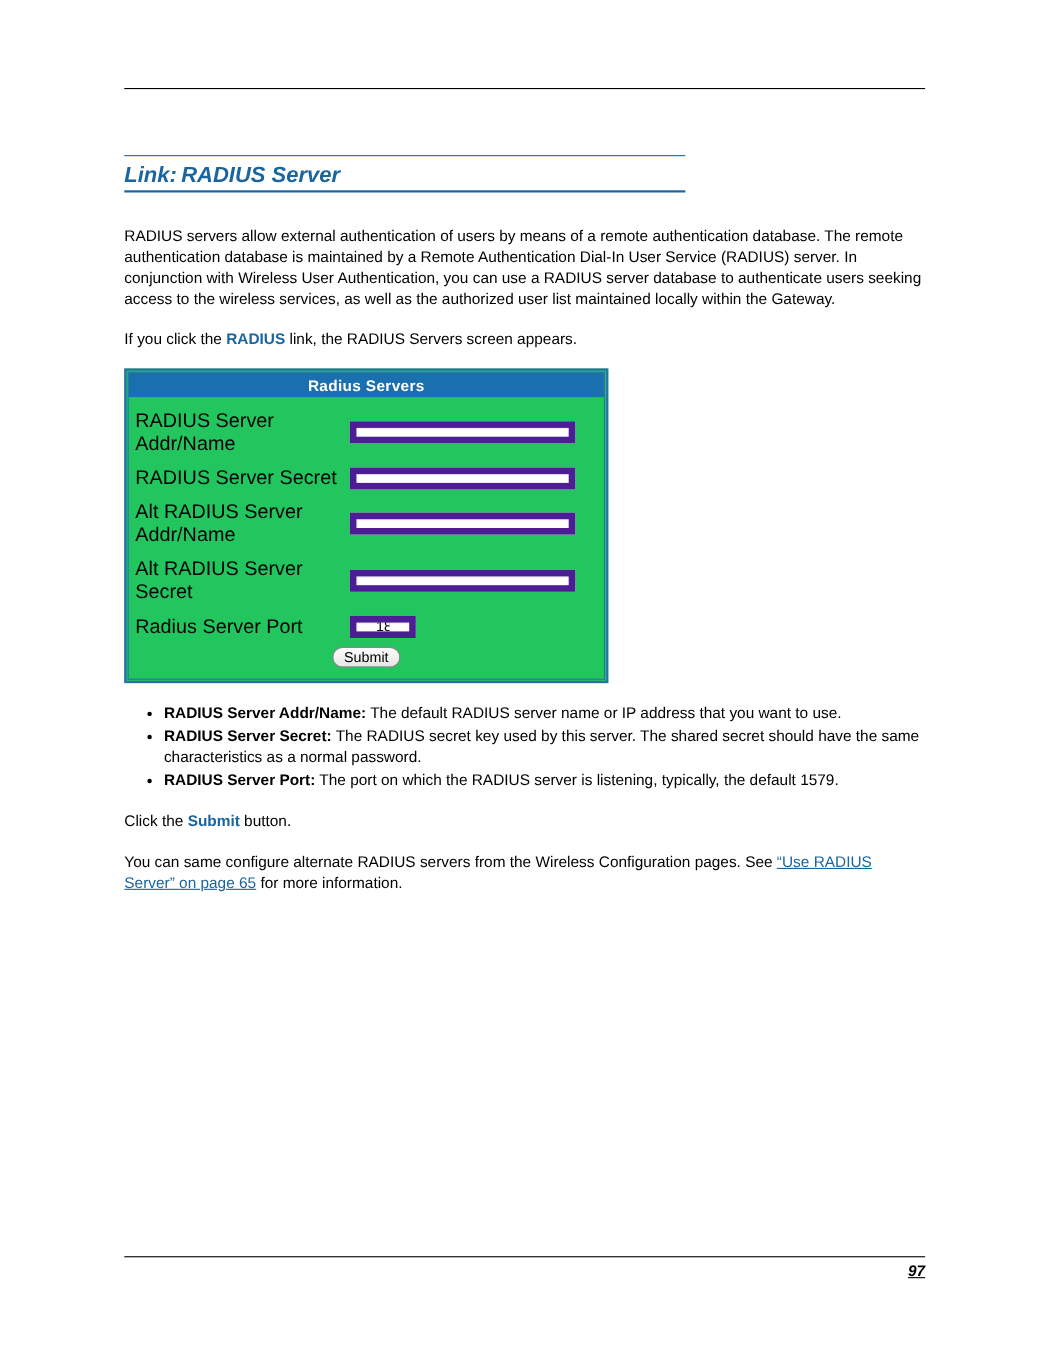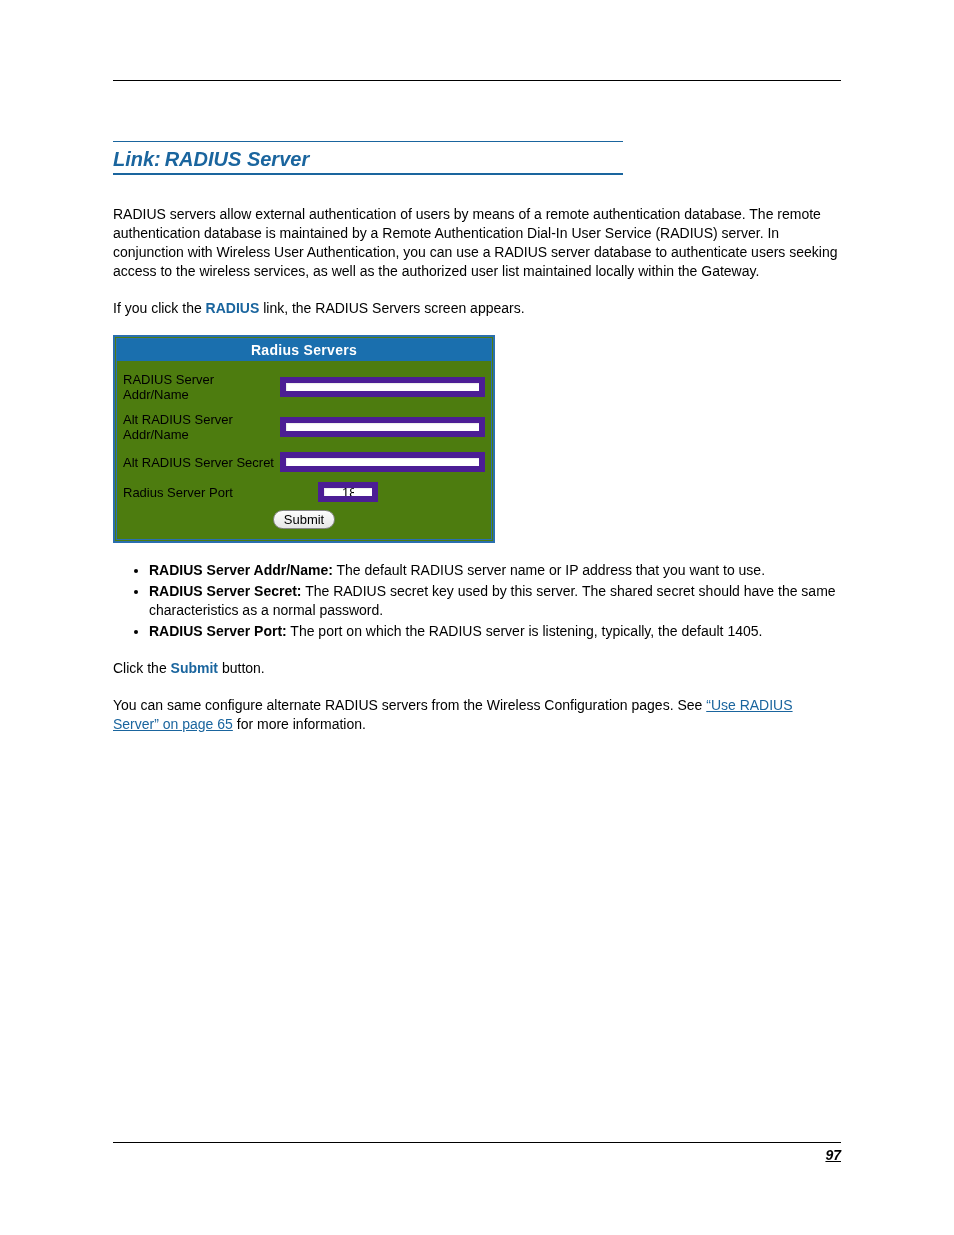--- a/index.html
+++ b/index.html
@@ -55,22 +55,22 @@
   }
   .inline-link {
     color: #1a659e;
     font-weight: bold;
     text-decoration: none;
   }
   .config-table {
     border: 2px solid #2a6fae;
     border-collapse: separate;
     padding: 0;
-    width: 382px;
-    background: #4d7c0f;
+    width: 440px;
+    background: #22c55e;
     box-sizing: border-box;
     margin-bottom: 18px;
   }
   .config-table-inner {
     border: 1px solid #2a6fae;
     margin: 1px;
   }
   .table-header {
     background: #1a6fae;
     color: #fff;
@@ -84,21 +84,21 @@
     padding: 6px 6px 10px 6px;
   }
   .config-row {
     display: flex;
     align-items: center;
     padding: 5px 0;
   }
   .config-label {
     width: 195px;
     font-family: Arial, sans-serif;
-    font-size: 13px;
+    font-size: 18px;
   }
   .config-input {
     border: 6px solid #4c1d95;
     height: 20px;
     width: 205px;
     box-sizing: border-box;
     box-shadow: inset 1px 1px 1px rgba(0,0,0,0.08);
     padding: 0 18px;
     font-size: 13px;
     text-align: right;
@@ -168,20 +168,24 @@
 
   <div class="config-table">
     <div class="config-table-inner">
       <div class="table-header">Radius Servers</div>
       <div class="config-rows">
         <div class="config-row">
           <div class="config-label">RADIUS Server Addr/Name</div>
           <input class="config-input" value="" style="">
         </div>
         <div class="config-row">
+          <div class="config-label">RADIUS Server Secret</div>
+          <input class="config-input" value="" style="">
+        </div>
+        <div class="config-row">
           <div class="config-label">Alt RADIUS Server Addr/Name</div>
           <input class="config-input" value="" style="">
         </div>
         <div class="config-row">
           <div class="config-label">Alt RADIUS Server Secret</div>
           <input class="config-input" value="" style="">
         </div>
         <div class="config-row">
           <div class="config-label">Radius Server Port</div>
           <input class="config-input short" value="1812" style="">
@@ -189,21 +193,21 @@
         <div class="submit-row">
           <button class="submit-btn">Submit</button>
         </div>
       </div>
     </div>
   </div>
 
   <ul class="bullets">
     <li><span class="b">RADIUS Server Addr/Name:</span><span> The default RADIUS server name or IP address that you want to use.</span></li>
     <li><span class="b">RADIUS Server Secret:</span><span> The RADIUS secret key used by this server. The shared secret should have the same characteristics as a normal password.</span></li>
-    <li><span class="b">RADIUS Server Port:</span><span> The port on which the RADIUS server is listening, typically, the default 1405.</span></li>
+    <li><span class="b">RADIUS Server Port:</span><span> The port on which the RADIUS server is listening, typically, the default 1579.</span></li>
   </ul>
 
   <p class="para">
     <span>Click the </span><a class="inline-link">Submit</a><span> button.</span>
   </p>
 
   <p class="para">
     <span>You can same configure alternate RADIUS servers from the Wireless Configuration pages. See </span><a class="xref">“Use RADIUS Server” on page 65</a><span> for more information.</span>
   </p>
 

